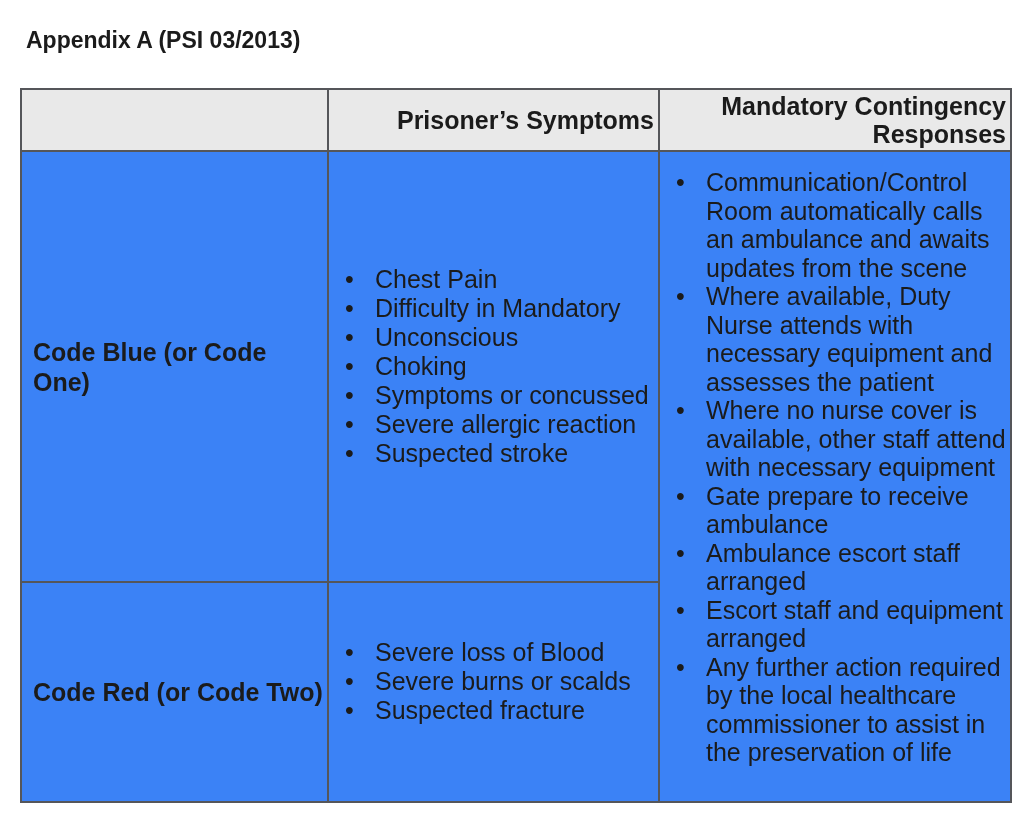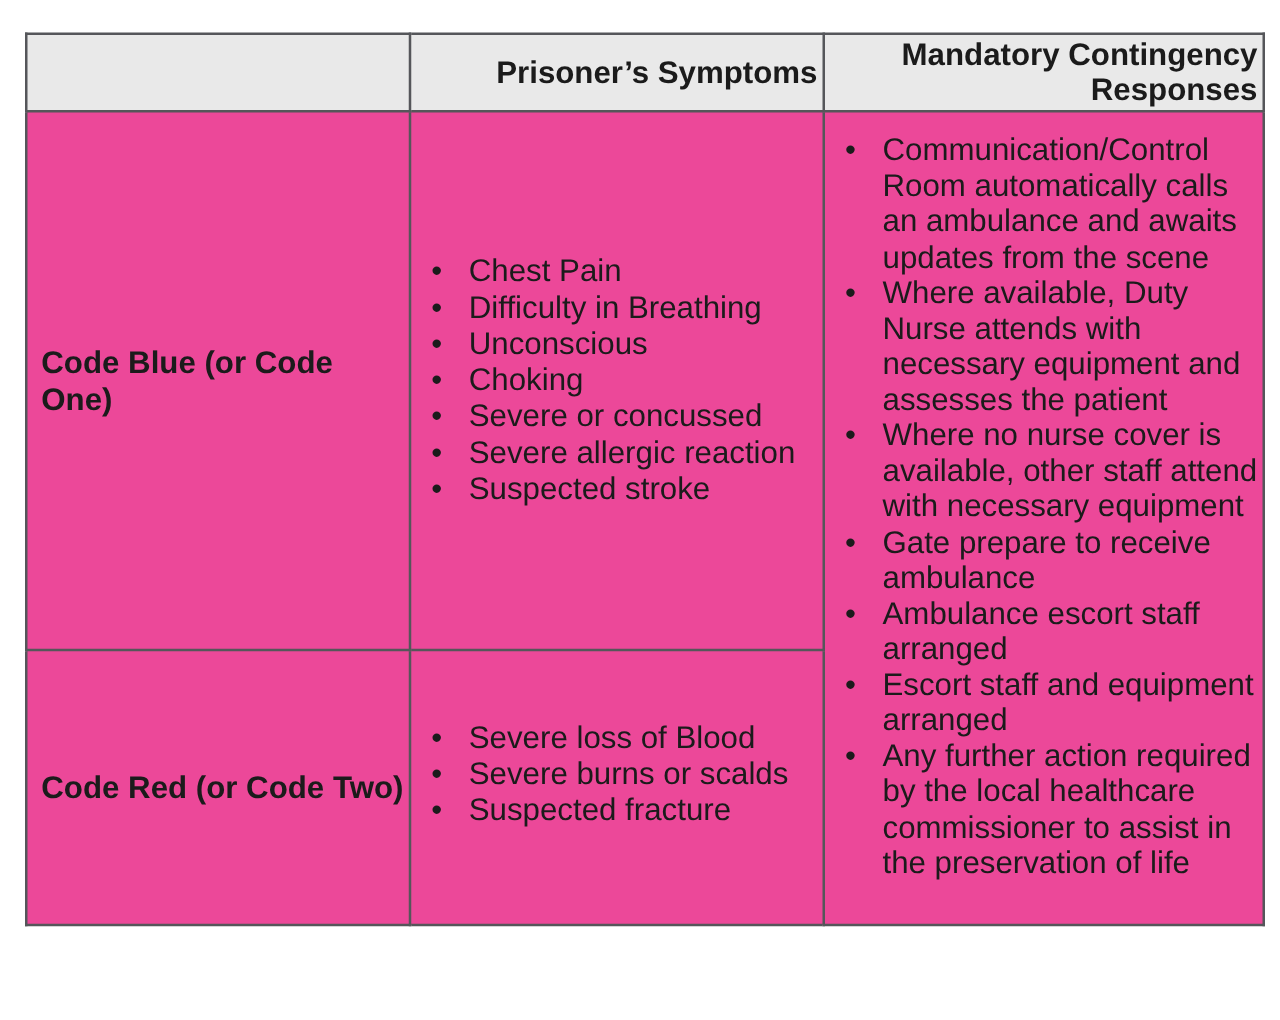--- a/index.html
+++ b/index.html
@@ -19,21 +19,21 @@
     margin: 0 0 34px 6px;
   }
 
   table.grid {
     border-collapse: collapse;
     table-layout: fixed;
     width: 990px;
   }
   .grid th, .grid td {
     border: 2px solid var(--border, #55565a);
-    background: #ec4899;
+    background: #3b82f6;
   }
   .grid thead th {
     height: 58px;
     background: var(--header-bg, #e9e9e9);
     font-size: 25px;
     font-weight: bold;
     text-align: right;
     vertical-align: middle;
     line-height: 28px;
     padding: 2px 4px 2px 13px;
@@ -80,20 +80,21 @@
     text-align: left;
   }
   .bullet::before { content: "\2022"; }
   .item-text { flex: 1 1 auto; }
 </style>
 </head>
 <body>
 
 <div class="page">
 
+  <h1 class="doc-title">Appendix A (PSI 03/2013)</h1>
 
   <table class="grid">
     <colgroup>
       <col class="col-code">
       <col class="col-symptoms">
       <col class="col-responses">
     </colgroup>
     <thead>
       <tr>
         <th></th>
@@ -109,36 +110,36 @@
         <td class="symptoms-cell">
           <ul class="bullet-list">
 
               <li>
                 <span class="bullet"></span>
                 <span class="item-text">Chest Pain</span>
               </li>
 
               <li>
                 <span class="bullet"></span>
-                <span class="item-text">Difficulty in Breathing</span>
+                <span class="item-text">Difficulty in Mandatory</span>
               </li>
 
               <li>
                 <span class="bullet"></span>
                 <span class="item-text">Unconscious</span>
               </li>
 
               <li>
                 <span class="bullet"></span>
                 <span class="item-text">Choking</span>
               </li>
 
               <li>
                 <span class="bullet"></span>
-                <span class="item-text">Severe or concussed</span>
+                <span class="item-text">Symptoms or concussed</span>
               </li>
 
               <li>
                 <span class="bullet"></span>
                 <span class="item-text">Severe allergic reaction</span>
               </li>
 
               <li>
                 <span class="bullet"></span>
                 <span class="item-text">Suspected stroke</span>

